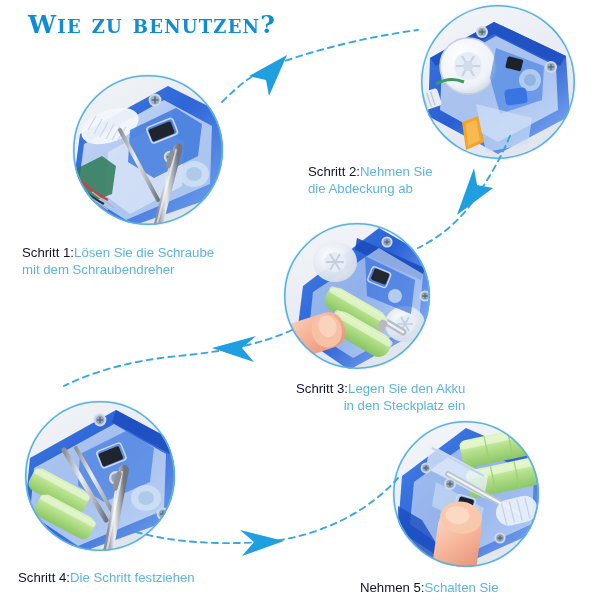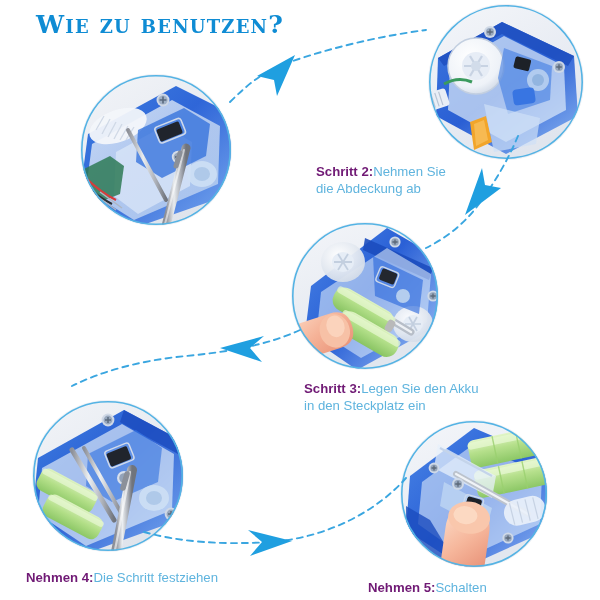--- a/index.html
+++ b/index.html
@@ -3,21 +3,21 @@
 <meta charset="utf-8">
 <style>
   html,body{margin:0;padding:0;}
   body{
     width:600px;height:600px;
     background:#ffffff;
     font-family:"Liberation Sans","DejaVu Sans",sans-serif;
     position:relative;
     overflow:hidden;
   }
-  #stage{position:absolute;left:8px;top:0;width:500px;height:600px;border-radius:25px;}
+  #stage{position:absolute;left:0;top:0;width:500px;height:600px;border-radius:25px;}
 
   .title{
     position:absolute;
     left:28px; top:10px;
     font-family:"DejaVu Serif","Liberation Serif",serif;
     font-size:25px;
     font-weight:bold;
     font-variant:small-caps;
     letter-spacing:1.2px;
     color:#0f8cd4;
@@ -33,22 +33,22 @@
   .step-photo svg{display:block;}
 
   .caption{
     position:absolute;
     color:#5fb4de;
     font-size:13.2px;
     line-height:17.5px;
     white-space:pre-line;
   }
   .caption b{
-    color:#701a75;
-    font-weight:bold;
+    color:#0f172a;
+    font-weight:normal;
   }
 
   .arrows{position:absolute;left:0;top:0;width:600px;height:600px;pointer-events:none;}
 </style>
 </head>
 <body>
 
 <div id="stage">
 
   <div class="title">Wie zu benutzen?</div>
@@ -496,30 +496,34 @@
         <g transform="rotate(8 70 120)">
           <path d="M44 110 q0 -22 22 -22 q22 0 22 22 L88 160 L44 160 Z" fill="url(#skin5)"></path>
           <ellipse cx="66" cy="98" rx="21" ry="16" fill="#f9c7ac"></ellipse>
           <ellipse cx="62" cy="96" rx="12" ry="9" fill="#fcddc8" opacity="0.8"></ellipse>
         </g>
       </g>
       <circle cx="74" cy="74" r="72.2" fill="none" stroke="#54b3e4" stroke-width="1.6"></circle>
     </svg>
   </div>
 
+  <div class="caption" id="cap-1" style="left: 22px; top: 226px;">
+    <b>Schritt 1:</b><span>Lösen Sie die Schraube
+mit dem Schraubendreher</span>
+  </div>
   <div class="caption" id="cap-2" style="left: 308px; top: 145px;">
     <b>Schritt 2:</b><span>Nehmen Sie
 die Abdeckung ab</span>
   </div>
-  <div class="caption" id="cap-3" style="left: 296px; top: 362px;">
+  <div class="caption" id="cap-3" style="left: 296px; top: 362px; text-align: right;">
     <b>Schritt 3:</b><span>Legen Sie den Akku
 in den Steckplatz ein</span>
   </div>
   <div class="caption" id="cap-4" style="left: 18px; top: 551px;">
-    <b>Nehmen 4:</b><span>Die Schritt festziehen</span>
+    <b>Schritt 4:</b><span>Die Schritt festziehen</span>
   </div>
   <div class="caption" id="cap-5" style="left: 360px; top: 561px;">
     <b>Nehmen 5:</b><span>Schalten Sie den Knopf
 oben ein und Sie können loslegen</span>
   </div>
 
   <svg class="arrows" viewBox="0 0 600 600" xmlns="http://www.w3.org/2000/svg">
 
     <g>
       <path d="M222 102 C242 82 258 70 282 62 C322 48 372 36 418 30" fill="none" stroke="#3aa6e0" stroke-width="1.9" stroke-dasharray="6 5" stroke-linecap="round"></path>

